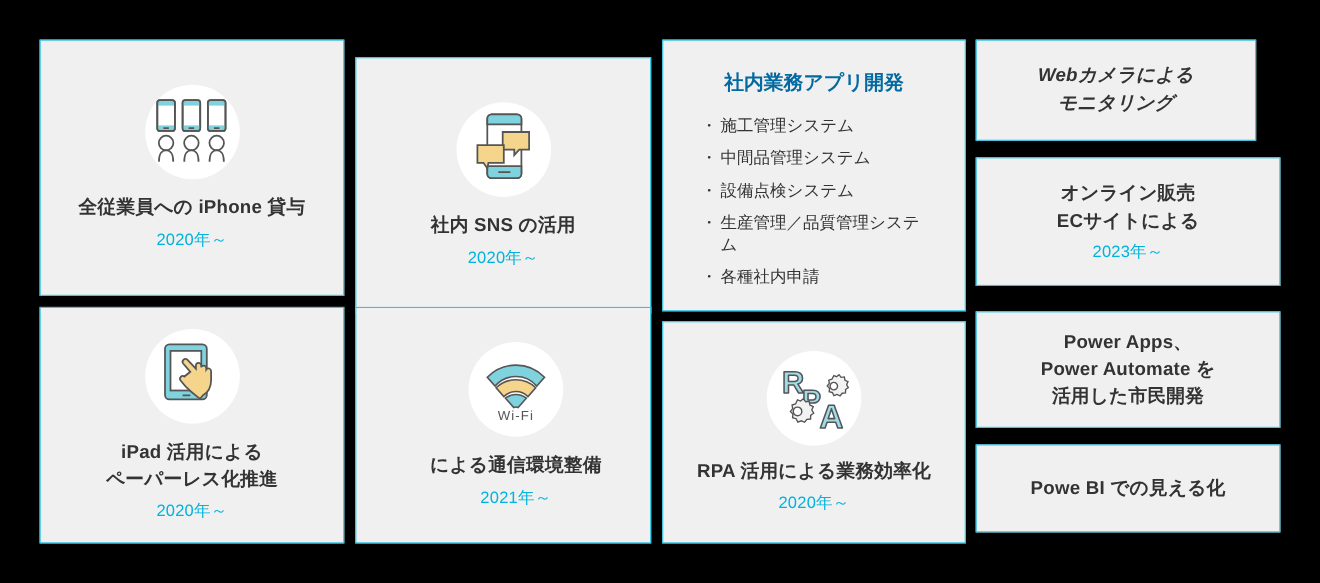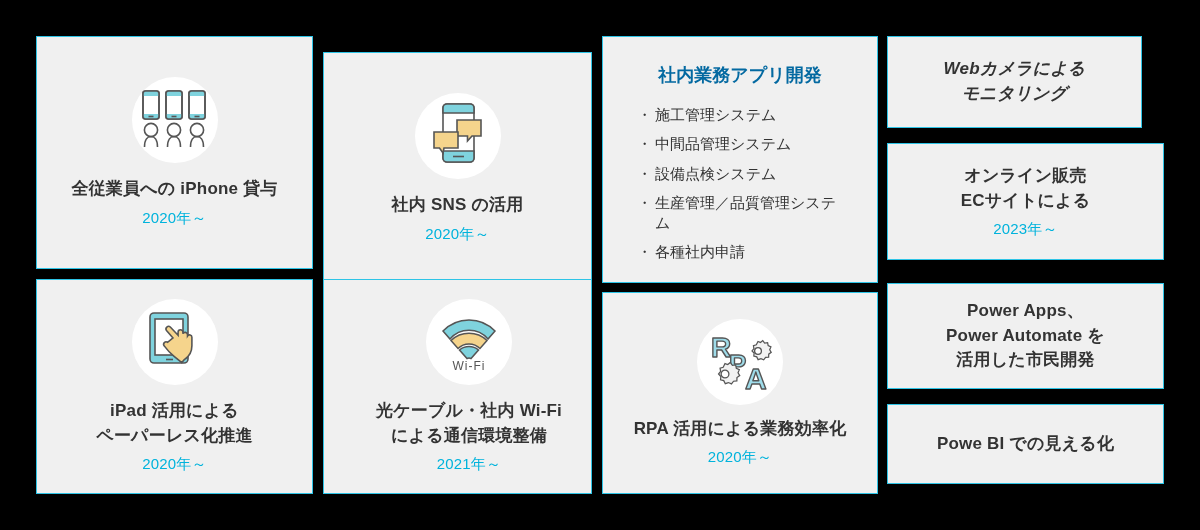--- a/index.html
+++ b/index.html
@@ -180,21 +180,20 @@
       <svg width="66" height="62" viewBox="0 0 66 62">
         <g fill="none" stroke="#555" stroke-width="1.5">
           <path d="M7 20 a36 36 0 0 1 52 0 l-7 8 a25 25 0 0 0 -38 0 z" fill="#7fd3de"></path>
           <path d="M15 29.5 a26 26 0 0 1 36 0 l-7 8 a15.5 15.5 0 0 0 -22 0 z" fill="#f5d48c"></path>
           <path d="M23.5 39 a15 15 0 0 1 19 0 l-7.5 8.5 a4.5 4.5 0 0 0 -4 0 z" fill="#7fd3de"></path>
         </g>
         <text x="33" y="59" text-anchor="middle" font-family="'Liberation Sans',sans-serif" font-size="12" fill="#555" letter-spacing="1">Wi-Fi</text>
       </svg>
     </div>
     <div class="card-title">
-      <div>光ケーブル・社内 Wi-Fi</div>
       <div>による通信環境整備</div>
     </div>
     <div class="card-year">2021年～</div>
   </div>
 
   <div class="card" style="left:602px;top:292px;width:276px;height:202px;">
     <div class="icon-wrap" style="margin-bottom:12px;">
       <svg width="70" height="66" viewBox="0 0 70 66">
         <g fill="#9fdcea" stroke="#555" stroke-width="1.4" stroke-linejoin="round" font-family="'Liberation Sans',sans-serif" font-weight="bold">
           <text x="6" y="28" font-size="28">R</text>

